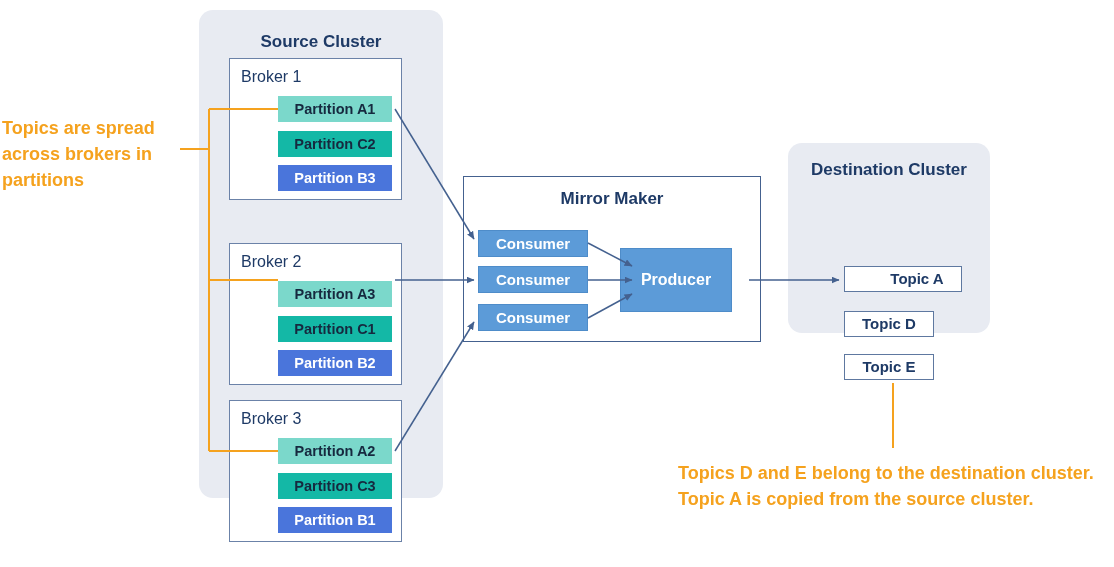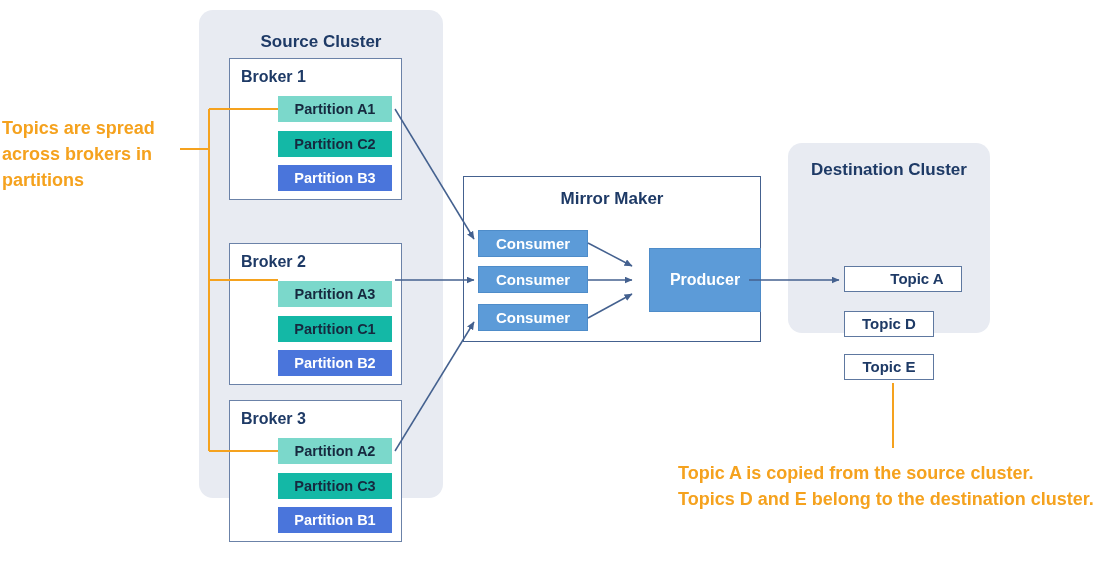--- a/index.html
+++ b/index.html
@@ -6,32 +6,32 @@
   .canvas{
     position:relative;width:1114px;height:567px;background:#ffffff;
     font-family:"Liberation Sans",sans-serif;overflow:hidden;
   }
   .overlay{position:absolute;left:0;top:0;width:1114px;height:567px;pointer-events:none;z-index:10;}
   .panel{position:absolute;background:#E8EBF2;border-radius:14px;z-index:1;}
   .panel-title{position:absolute;left:0;right:0;text-align:center;color:#1E3A66;font-size:17px;font-weight:600;}
   .src-panel{left:199px;top:10px;width:244px;height:488px;}
   .dst-panel{left:788px;top:143px;width:202px;height:190px;}
   .broker{position:absolute;left:30px;width:171px;height:140px;background:#ffffff;border:1.5px solid #6B82A8;}
-  .broker-label{position:absolute;top:9px;left:11px;font-size:16px;font-weight:700;color:#1E3A66;}
+  .broker-label{position:absolute;top:9px;left:11px;font-size:16px;font-weight:400;color:#1E3A66;}
   .chip{position:absolute;left:48px;width:114px;height:26px;line-height:26px;text-align:center;font-size:14.5px;font-weight:600;}
   .chip.teal{background:#7BD8CB;color:#16293F;}
   .chip.yellow{background:#14b8a6;color:#16293F;}
   .chip.blue{background:#4A75DB;color:#ffffff;text-align:center;}
   .chip.c0{top:37px;} .chip.c1{top:72px;} .chip.c2{top:106px;}
   .mm{position:absolute;left:463px;top:176px;width:296px;height:164px;background:#ffffff;border:1.5px solid #44618F;z-index:2;}
   .mm-title{position:absolute;left:0;right:0;top:12px;text-align:center;color:#1E3A66;font-size:17px;font-weight:600;}
   .proc{position:absolute;background:#5C9BD8;border:1px solid #4E8CC9;color:#ffffff;text-align:center;font-weight:600;}
   .consumer{left:14px;width:108px;height:25px;line-height:25px;font-size:15px;}
   .consumer.k0{top:53px;} .consumer.k1{top:89px;} .consumer.k2{top:127px;}
-  .producer{left:185px;top:71px;width:110px;height:62px;line-height:62px;font-size:16px;}
+  .producer{left:156px;top:71px;width:110px;height:62px;line-height:62px;font-size:16px;}
   .topic{position:absolute;left:56px;width:88px;height:24px;line-height:24px;background:#ffffff;
          border:1.5px solid #5E78A0;text-align:center;font-size:15px;font-weight:600;color:#1E3A66;}
   .topic.t0{top:123px;padding-left:28px;} .topic.t1{top:168px;} .topic.t2{top:211px;}
   .annotation{position:absolute;color:#F5A21E;font-size:18px;line-height:26px;font-weight:600;z-index:3;}
   .ann-left{left:2px;top:115px;width:164px;}
   .ann-bottom{left:678px;top:460px;width:430px;text-align:left;}
 </style>
 </head>
 <body>
 
@@ -77,22 +77,22 @@
   </div>
 
   <div class="panel dst-panel">
     <div class="panel-title" style="top:17px;">Destination Cluster</div>
     <div class="topic t0">Topic A</div>
     <div class="topic t1">Topic D</div>
     <div class="topic t2">Topic E</div>
   </div>
 
   <div class="annotation ann-bottom">
+    <div>Topics D and E belong to the destination cluster.</div>
     <div>Topic A is copied from the source cluster.</div>
-    <div>Topics D and E belong to the destination cluster.</div>
   </div>
 
   <svg class="overlay" viewBox="0 0 1114 567" aria-hidden="true">
     <defs>
       <marker id="ah" markerUnits="userSpaceOnUse" markerWidth="10" markerHeight="9" refX="7.5" refY="3.5" orient="auto">
         <path d="M0,0 L8,3.5 L0,7 Z" fill="#44618F"></path>
       </marker>
     </defs>
 
     <g stroke="#44618F" stroke-width="1.5" fill="none">

